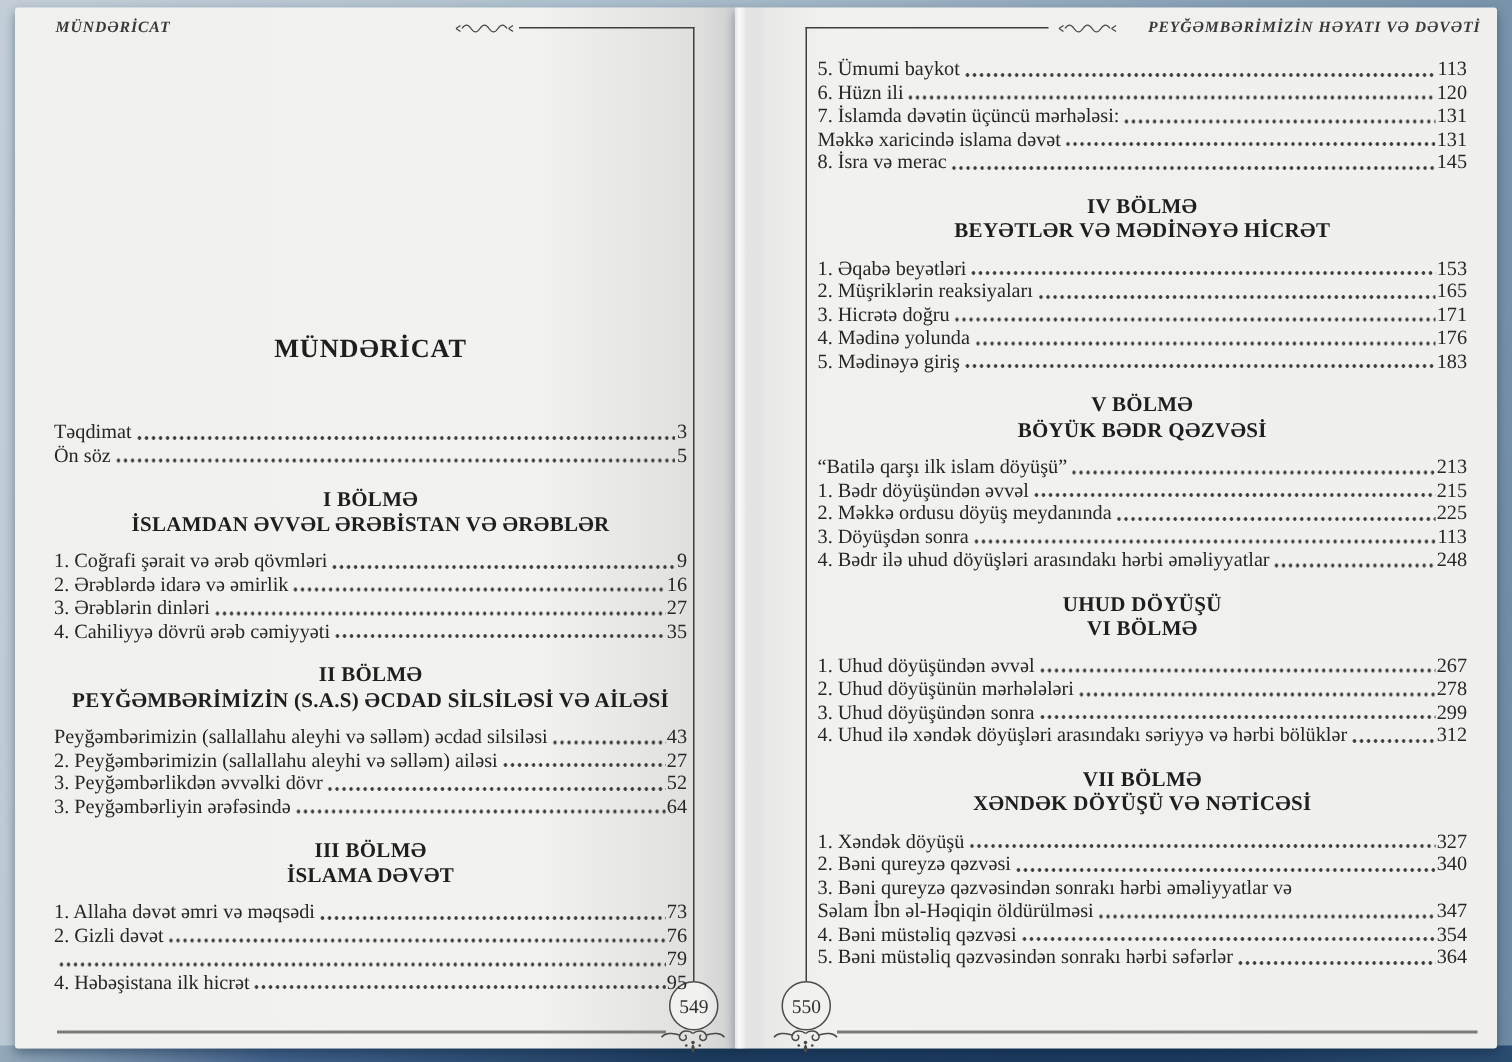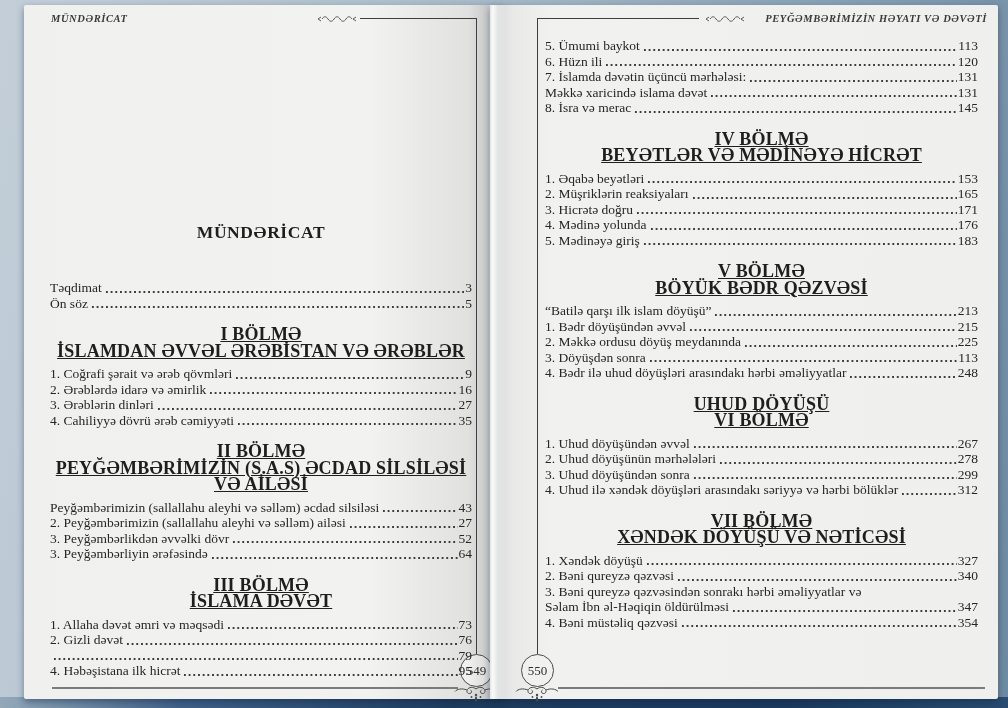--- a/index.html
+++ b/index.html
@@ -13,21 +13,21 @@
   .bottom-band {
     position:absolute; left:0; bottom:0; width:100%; height:11px;
     background: linear-gradient(to right, #93a9ba 0%, #41618a 18%, #1e3d60 45%, #1b3a5e 78%, #2a4c70 100%);
   }
 
   .page {
     position:absolute; top:5px; height:694px;
     box-shadow: 0 3px 7px rgba(15,35,60,0.45);
   }
   .page-left {
-    left:24px; width:480px;
+    left:10px; width:480px;
     background: linear-gradient(to right, #f0f0ee 0%, #f2f2f0 72%, #dededd 96%, #e9e9e8 100%);
     border-radius:2px 0 0 2px;
   }
   .page-right {
     left:490px; width:508px;
     background: linear-gradient(to right, #f7f7f6 0%, #e7e7e6 3%, #f1f1ef 12%, #efefee 100%);
     border-radius:0 2px 2px 0;
   }
   .spine {
     position:absolute; left:468px; top:5px; width:44px; height:694px; pointer-events:none;
@@ -71,21 +71,21 @@
   .content { position:absolute; color:#282828; }
   .content-left  { left:26px; top:216px; width:422px; }
   .content-right { left:55px; top:33px;  width:433px; }
 
   .toc-title {
     margin:0 0 37px 0; text-align:center; font-size:17.5px; font-weight:bold;
     letter-spacing:0.6px; line-height:22px; color:#1e1e1e;
   }
   .section-heading {
     margin:15px 0 7px 0; text-align:center; font-weight:bold;
-    font-size:18px; line-height:16.5px; letter-spacing:0.2px; color:#1e1e1e;text-decoration:underline;
+    font-size:14px; line-height:16.5px; letter-spacing:0.2px; color:#1e1e1e;
   }
   .entry {
     display:flex; align-items:baseline; line-height:15.5px; font-size:13.5px;
     white-space:nowrap; color:#262626;
   }
   .entry-label { flex:0 0 auto; }
   .dots {
     flex:1 1 auto; align-self:flex-end; height:4px; margin:0 1px 2px 3px;
     background-image: radial-gradient(circle at 2px 2px, #3c3c3c 1px, rgba(0,0,0,0) 1.35px);
     background-size:4.7px 4px; background-repeat:repeat-x;
@@ -383,18 +383,23 @@
           <div class="entry">
             <span class="entry-label">Səlam İbn əl-Həqiqin öldürülməsi</span>
             <span class="dots"></span>
             <span class="entry-page">347</span>
           </div>
           <div class="entry">
             <span class="entry-label">4. Bəni müstəliq qəzvəsi</span>
             <span class="dots"></span>
             <span class="entry-page">354</span>
           </div>
+          <div class="entry">
+            <span class="entry-label">5. Bəni müstəliq qəzvəsindən sonrakı hərbi səfərlər</span>
+            <span class="dots"></span>
+            <span class="entry-page">364</span>
+          </div>
         </div>
     </div>
   </div>
 
   <div class="spine"></div>
 </div>
 
 </body></html>

